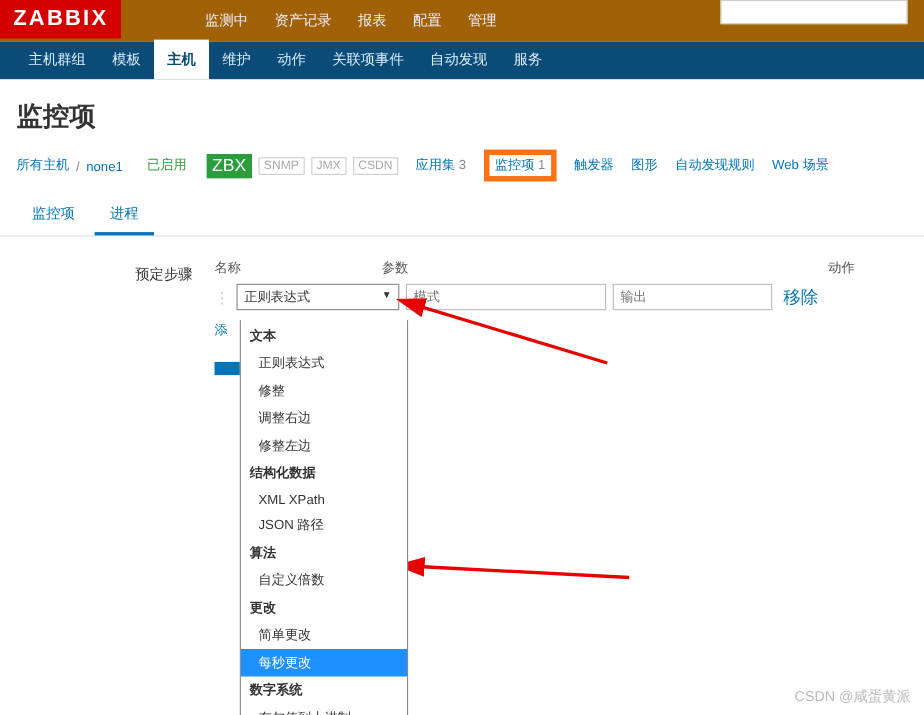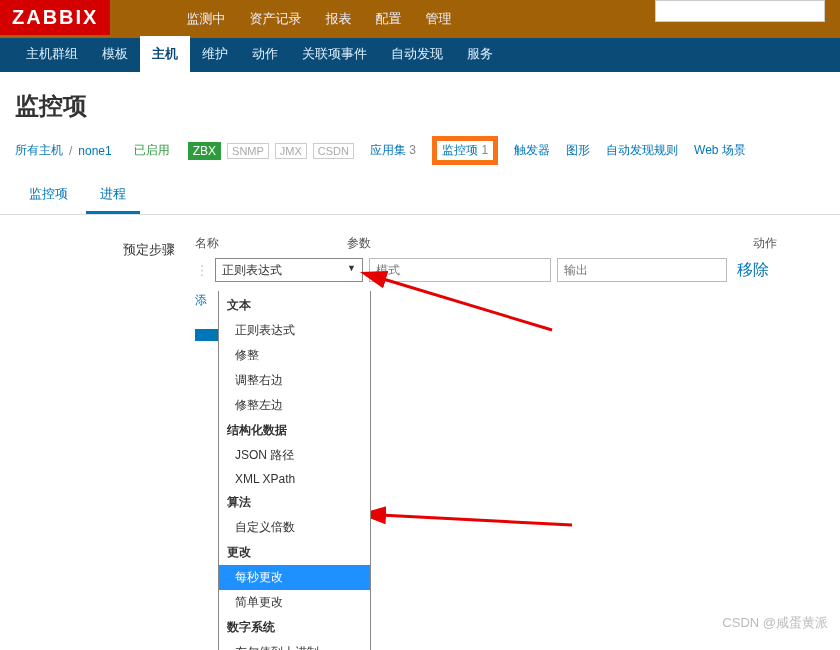--- a/index.html
+++ b/index.html
@@ -16,21 +16,21 @@
   .subbar { background: #0a4b78; height: 34px; display: flex; align-items: flex-end; padding-left: 14px; }
   .subbar a { color: #ddeffd; padding: 9px 12px; text-decoration: none; font-size: 13px; }
   .subbar a.active { background: #fff; color: #0a4b78; font-weight: bold; }
   
   .page-title { font-size: 24px; color: #333; padding: 18px 15px 14px; }
   
   .breadcrumb { display: flex; align-items: center; gap: 6px; padding: 0 15px 12px; font-size: 12px; flex-wrap: wrap; }
   .breadcrumb a { color: #0275b8; text-decoration: none; }
   .breadcrumb .sep { color: #888; }
   .status-enabled { color: #2d9c3d; }
-  .badge-zbx { background: #2d9c3d; color: #fff; padding: 1px 4px; font-size: 12px; border: 1px solid #2d9c3d; }
+  .badge-zbx { background: #2d9c3d; color: #fff; padding: 1px 4px; font-size: 16px; border: 1px solid #2d9c3d; }
   .badge-grey { color: #aaa; padding: 1px 4px; font-size: 11px; border: 1px solid #ccc; }
   .count { color: #888; }
   .breadcrumb .link-item { color: #0275b8; margin-left: 10px; }
   .boxed { border: 5px solid #f97316; padding: 1px 5px; color: #0275b8; }
   
   .tabs { display: flex; gap: 4px; padding: 0 15px; border-bottom: 1px solid #ddd; }
   .tab { padding: 8px 14px; color: #0275b8; cursor: pointer; font-size: 13px; }
   .tab.active { border-bottom: 3px solid #0275b8; font-weight: normal; color: #0275b8; }
   
   .form-area { padding: 20px 15px; position: relative; }
@@ -40,35 +40,35 @@
   .col-name { width: 152px; color: #555; font-size: 12px; }
   .col-params { width: 370px; color: #555; font-size: 12px; }
   .col-action { width: 60px; color: #555; font-size: 12px; text-align: right; }
   
   .step-row { display: flex; align-items: center; gap: 6px; }
   .drag-handle { color: #ccc; font-size: 14px; cursor: move; width: 14px; }
   .select-box { width: 148px; height: 24px; border: 1px solid #888; padding: 3px 20px 3px 6px; font-size: 12px; background: #fff; position: relative; cursor: pointer; }
   .select-box::after { content: '▼'; position: absolute; right: 6px; top: 4px; font-size: 9px; color: #333; }
   .param-input { height: 24px; border: 1px solid #bbb; padding: 0 6px; font-size: 12px; }
   .param-input.p1 { width: 182px; }
-  .param-input.p2 { width: 170px; }
+  .param-input.p2 { width: 145px; }
   .remove-link { color: #0275b8; cursor: pointer; font-size: 16px; margin-left: 4px; }
   
   .add-link { color: #0275b8; cursor: pointer; font-size: 12px; margin-top: 10px; display: inline-block; }
   .btn-primary { background: #0275b8; color: #fff; border: none; padding: 6px 16px; margin-top: 20px; cursor: pointer; font-size: 13px; }
   
   .dropdown { position: absolute; left: 218px; top: 76px; width: 153px; background: #fff; border: 1px solid #888; border-top: none; z-index: 100; font-size: 12px; padding: 2px 0; }
   .dropdown .group { font-weight: bold; padding: 4px 8px; color: #333; }
   .dropdown .opt { padding: 4px 8px 4px 16px; cursor: pointer; color: #333; }
   .dropdown .opt.selected { background: #1e90ff; color: #fff; }
   
   .arrow { position: absolute; }
   .arrow svg { overflow: visible; }
   
-  .watermark { position: absolute; bottom: 18px; right: 12px; color: #bbb; font-size: 13px; }
+  .watermark { position: absolute; bottom: 8px; right: 12px; color: #bbb; font-size: 13px; }
 </style>
 </head>
 <body>
 
 <div class="topbar">
   <div class="logo">ZABBIX</div>
   <div class="topnav">
       <a href="#">监测中</a>
       <a href="#">资产记录</a>
       <a href="#">报表</a>
@@ -139,27 +139,27 @@
     </div>
   </div>
 
   <div class="dropdown">
       <div class="group">文本</div>
       <div class="opt">正则表达式</div>
       <div class="opt">修整</div>
       <div class="opt">调整右边</div>
       <div class="opt">修整左边</div>
       <div class="group">结构化数据</div>
+      <div class="opt">XML XPath</div>
       <div class="opt">JSON 路径</div>
-      <div class="opt">XML XPath</div>
       <div class="group">算法</div>
       <div class="opt">自定义倍数</div>
       <div class="group">更改</div>
+      <div class="opt">简单更改</div>
       <div class="opt selected">每秒更改</div>
-      <div class="opt">简单更改</div>
       <div class="group">数字系统</div>
       <div class="opt">布尔值到十进制</div>
     </div>
 
   <div class="arrow" style="left:372px; top:55px;">
     <svg width="200" height="80">
         <defs>
           <marker id="ah1" markerWidth="10" markerHeight="10" refX="2" refY="3" orient="auto">
             <path d="M0,0 L0,6 L9,3 z" fill="#e60000"></path>
           </marker>

